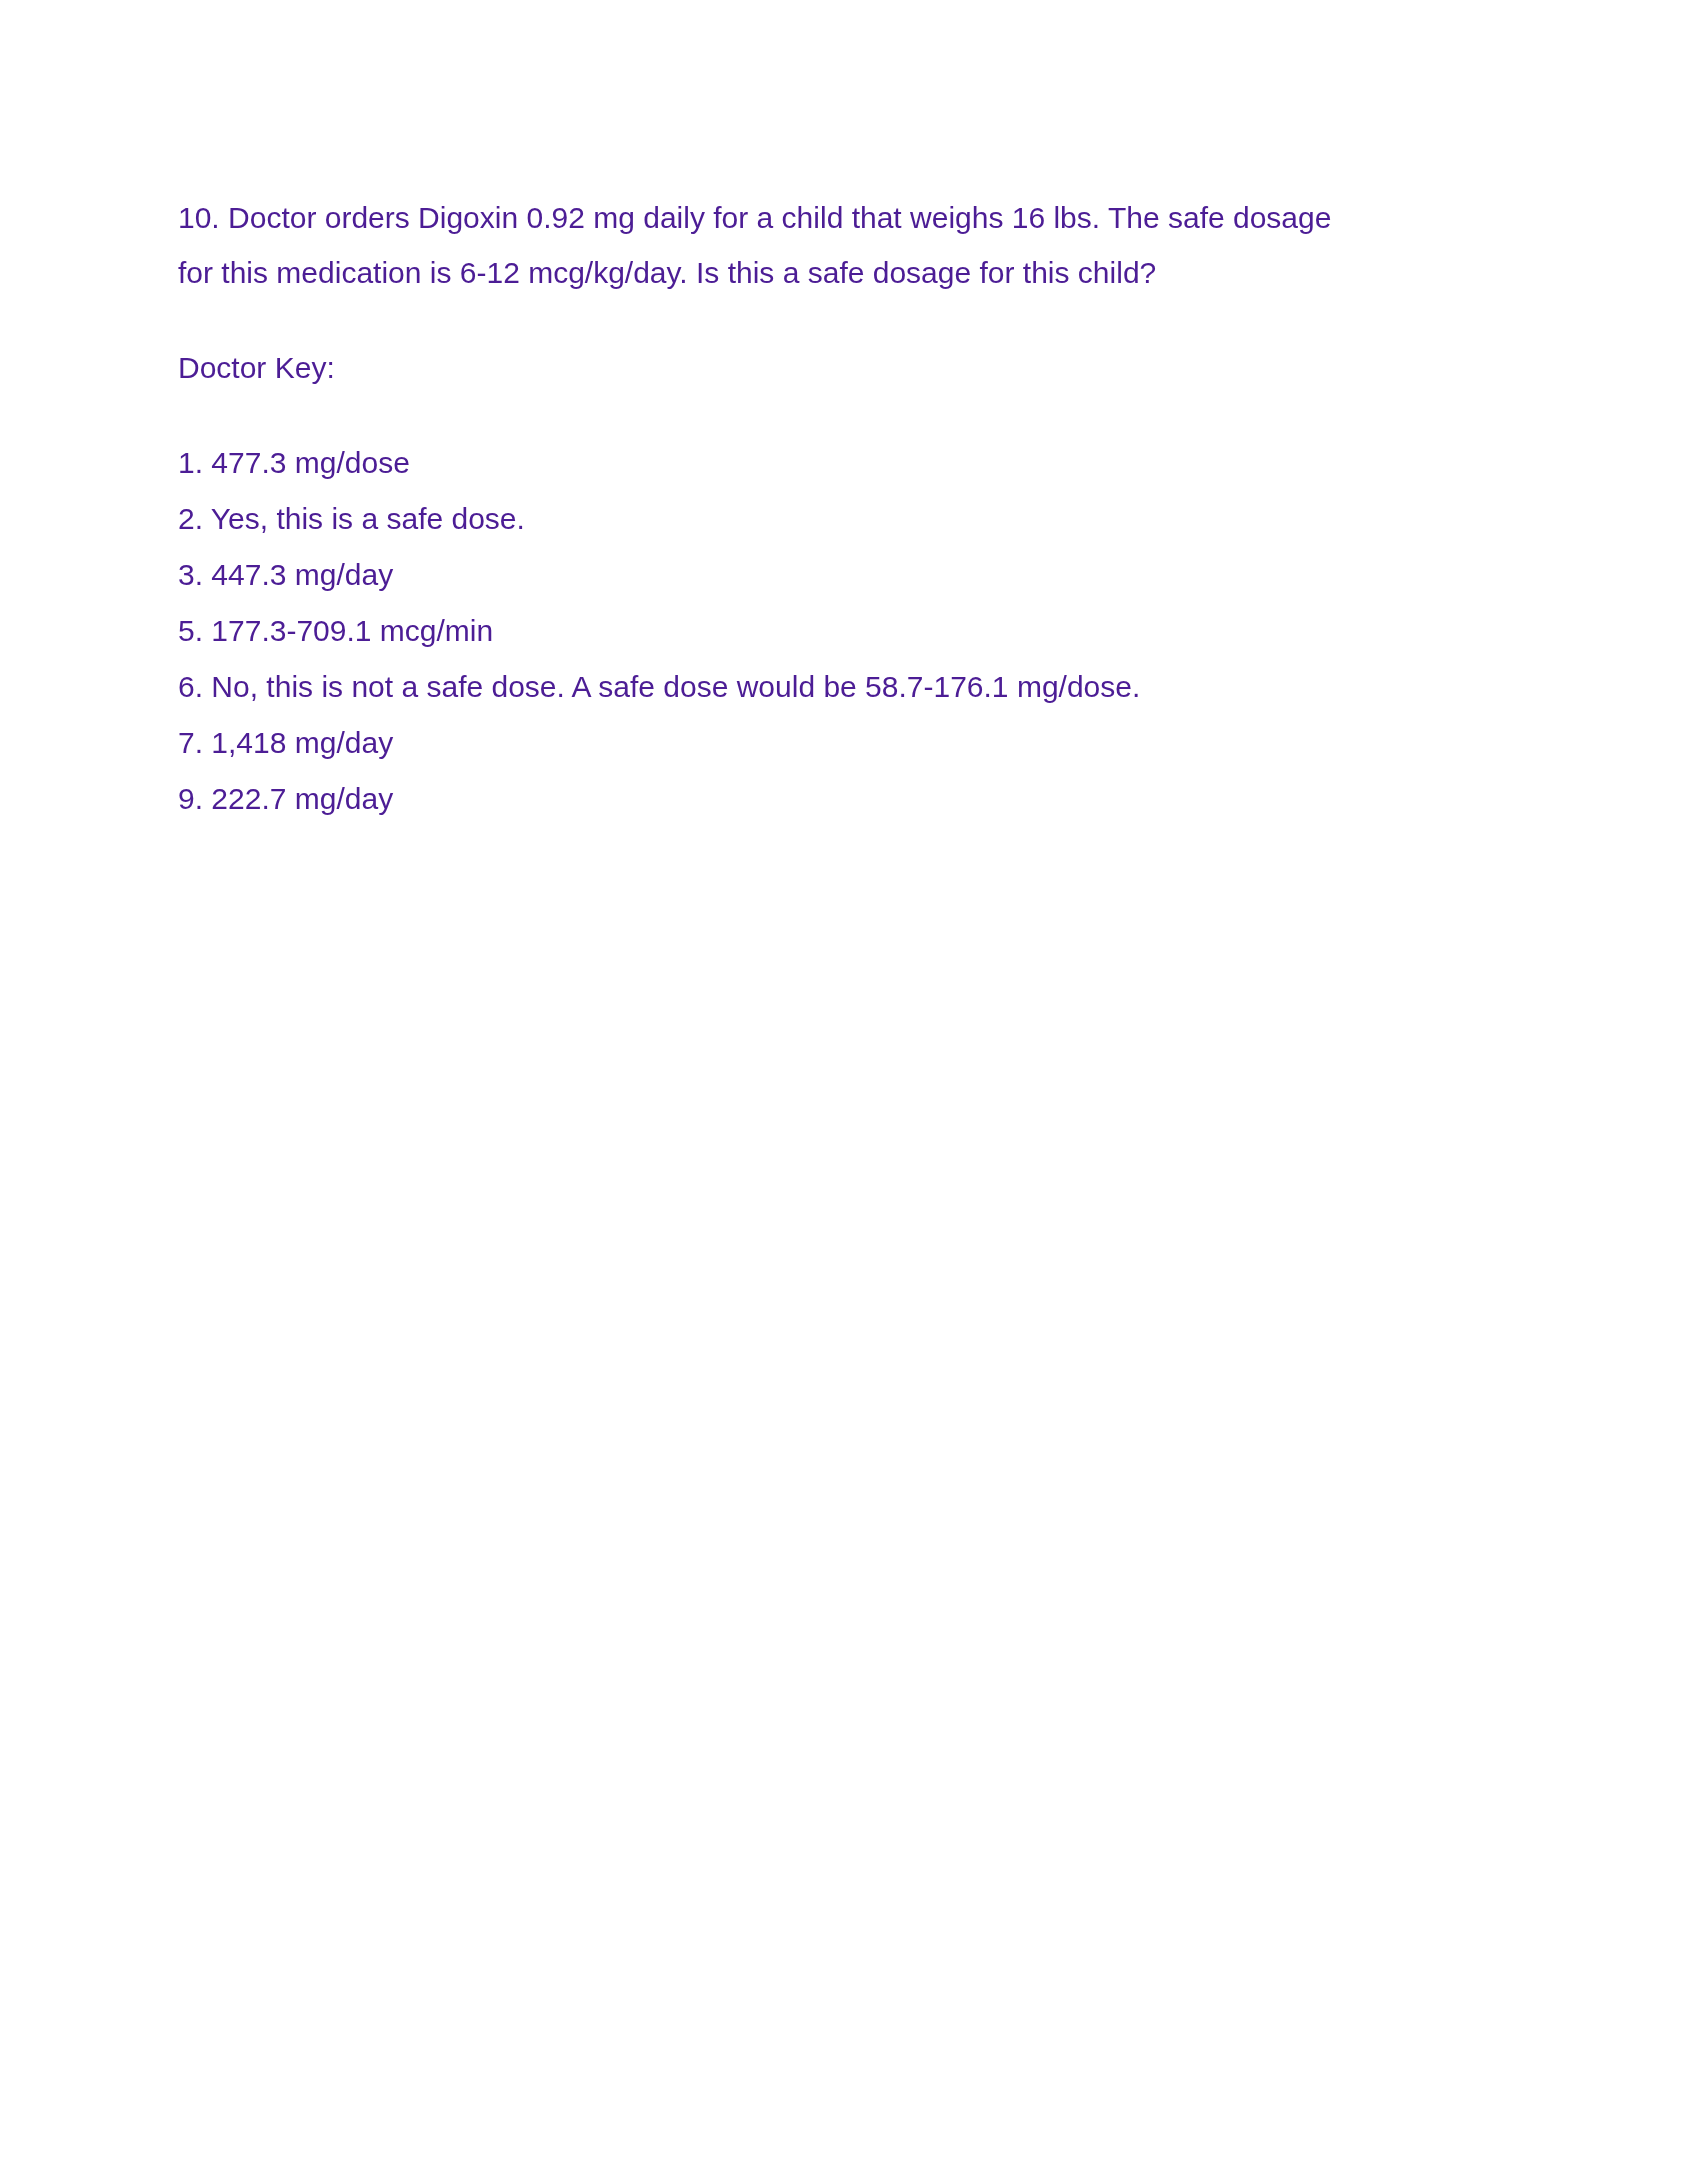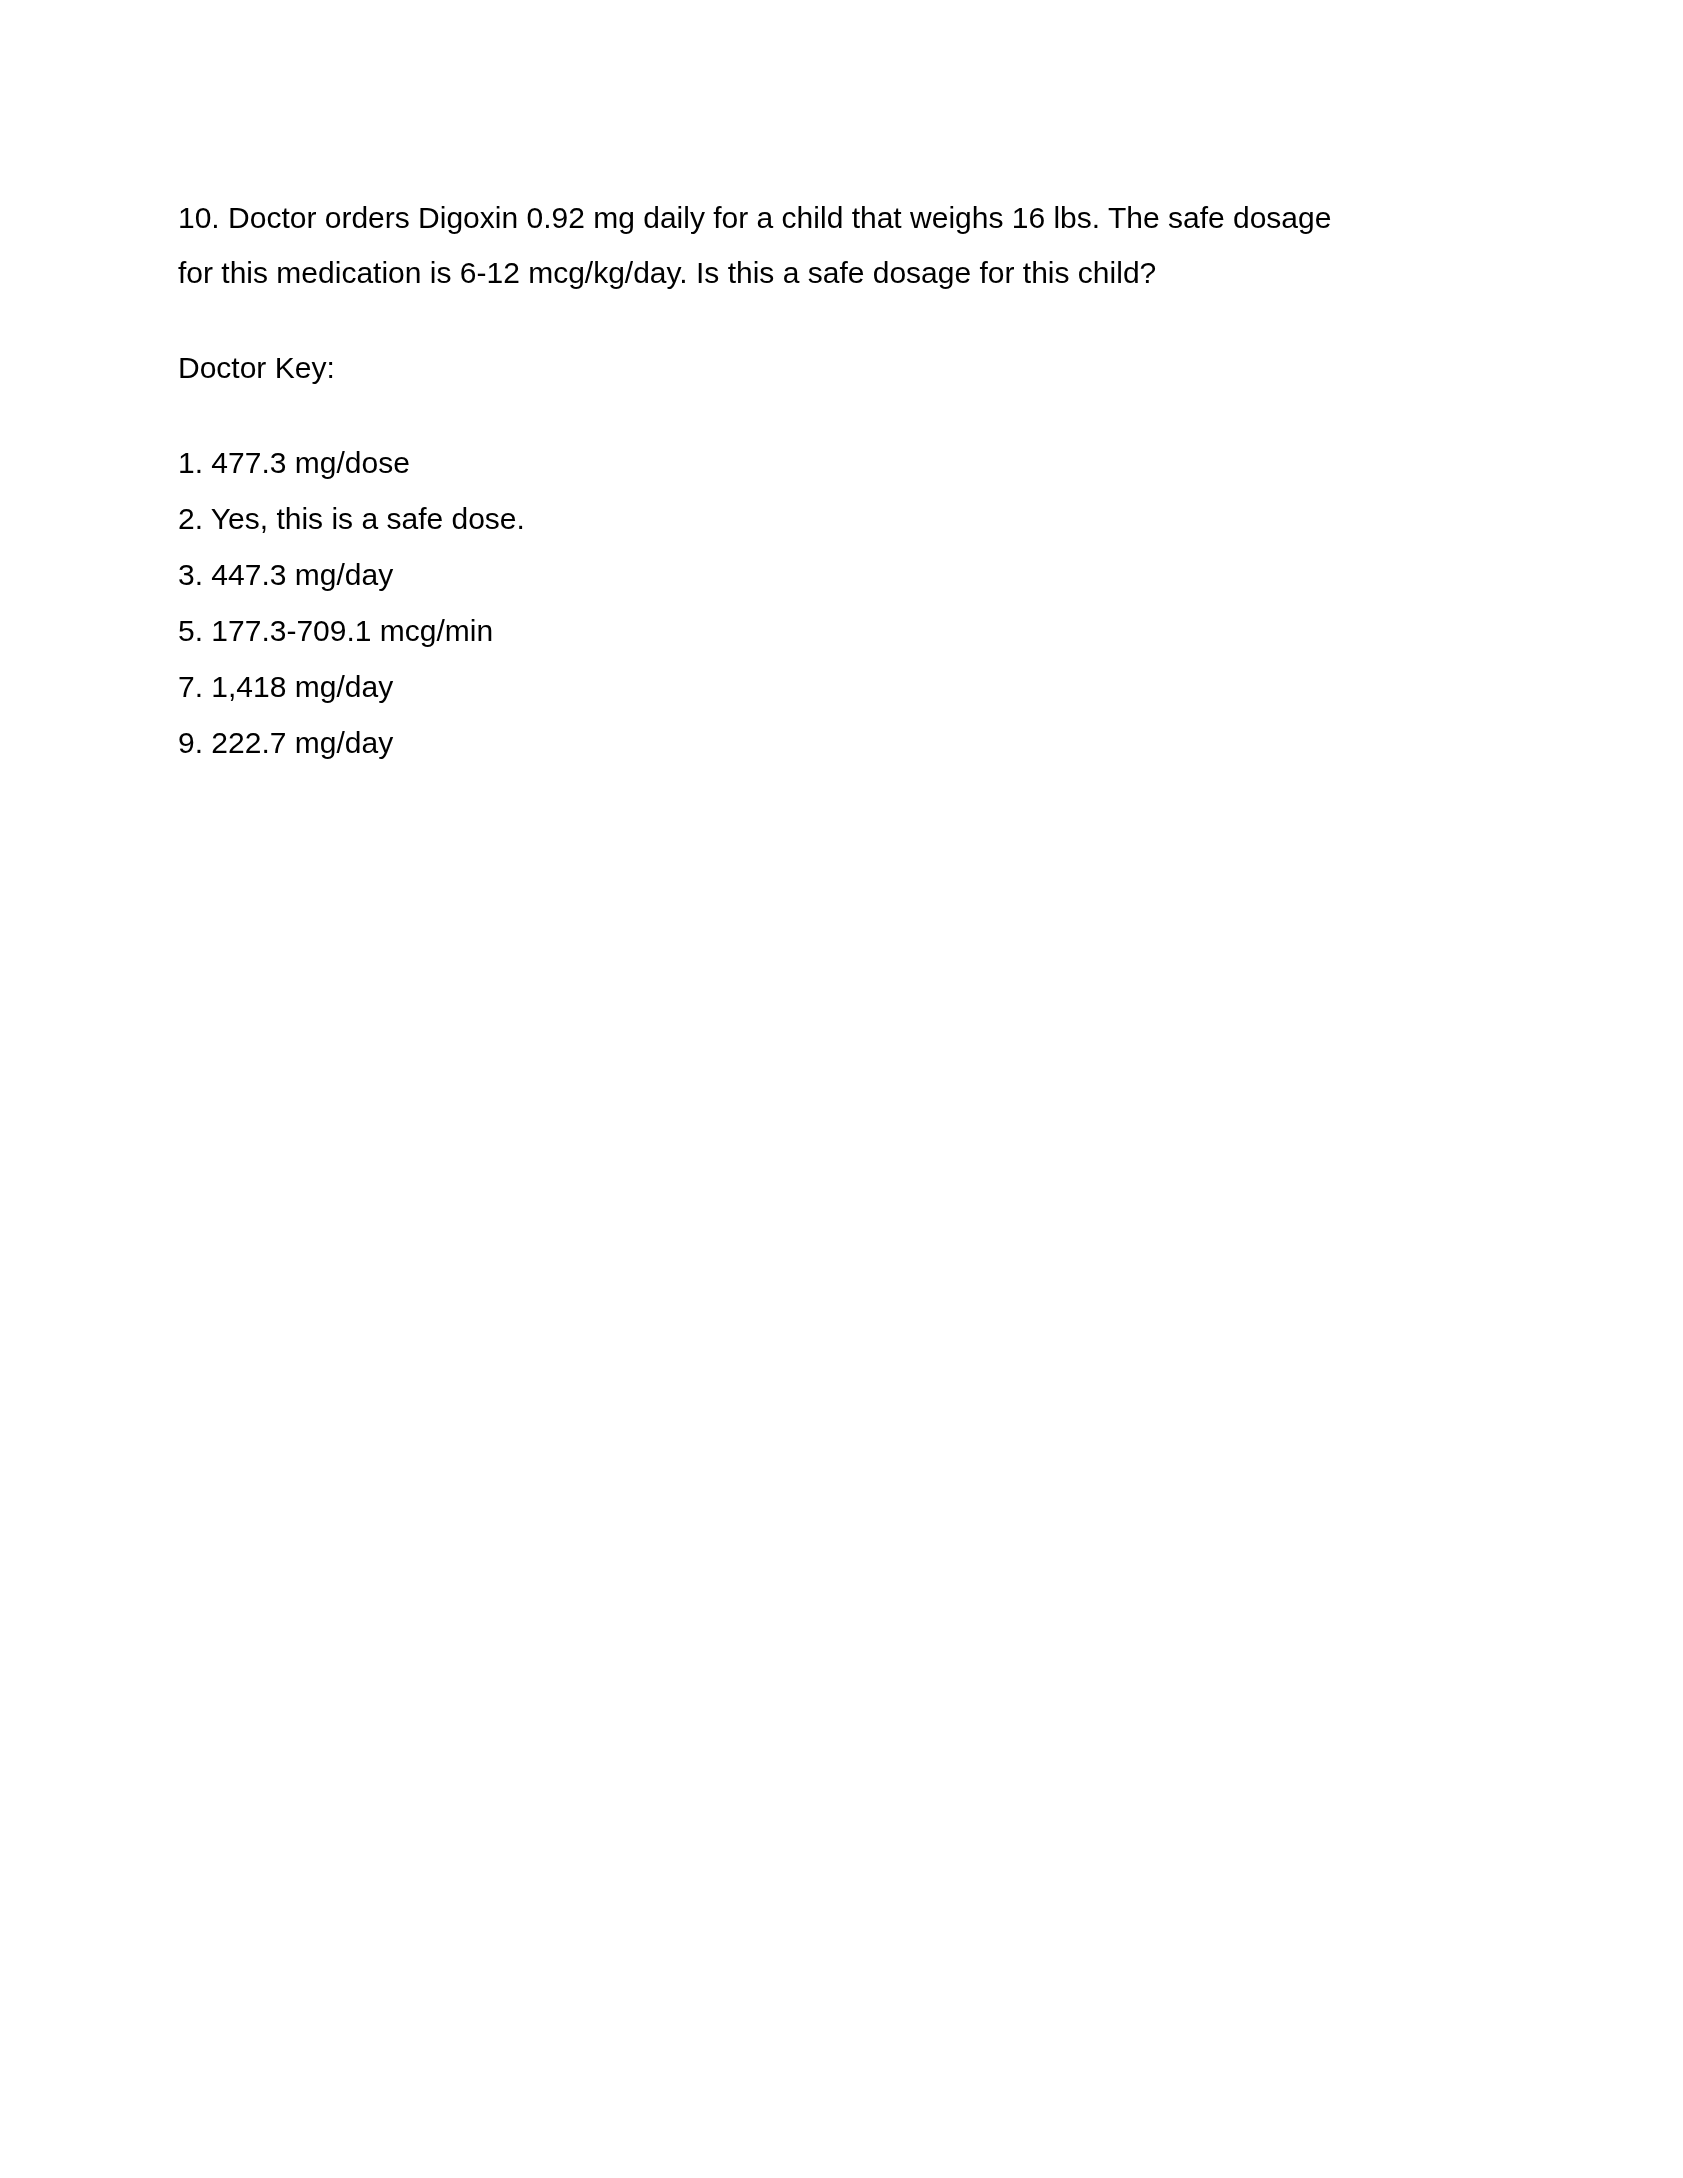--- a/index.html
+++ b/index.html
@@ -7,21 +7,21 @@
     padding: 0;
     background: #ffffff;
   }
   .page {
     position: relative;
     width: 1683px;
     height: 2178px;
     background: #ffffff;
     overflow: hidden;
     font-family: "Liberation Sans", "DejaVu Sans", sans-serif;
-    color: #000000;
+    color: #4c1d95;
   }
   .content {
     position: absolute;
     left: 178px;
     top: 190px;
     width: 1346px;
   }
   .question {
     font-size: 30px;
     line-height: 55px;
@@ -56,19 +56,20 @@
       <span class="q-line">for this medication is 6-12 mcg/kg/day. Is this a safe dosage for this child?</span>
     </p>
 
     <p class="answer-key-heading">Doctor Key:</p>
 
     <div class="answers">
       <div class="answer-item">1. 477.3 mg/dose</div>
       <div class="answer-item">2. Yes, this is a safe dose.</div>
       <div class="answer-item">3. 447.3 mg/day</div>
       <div class="answer-item">5. 177.3-709.1 mcg/min</div>
+      <div class="answer-item">6. No, this is not a safe dose. A safe dose would be 58.7-176.1 mg/dose.</div>
       <div class="answer-item">7. 1,418 mg/day</div>
       <div class="answer-item">9. 222.7 mg/day</div>
     </div>
 
   </div>
 </div>
 
 
 </body></html>

